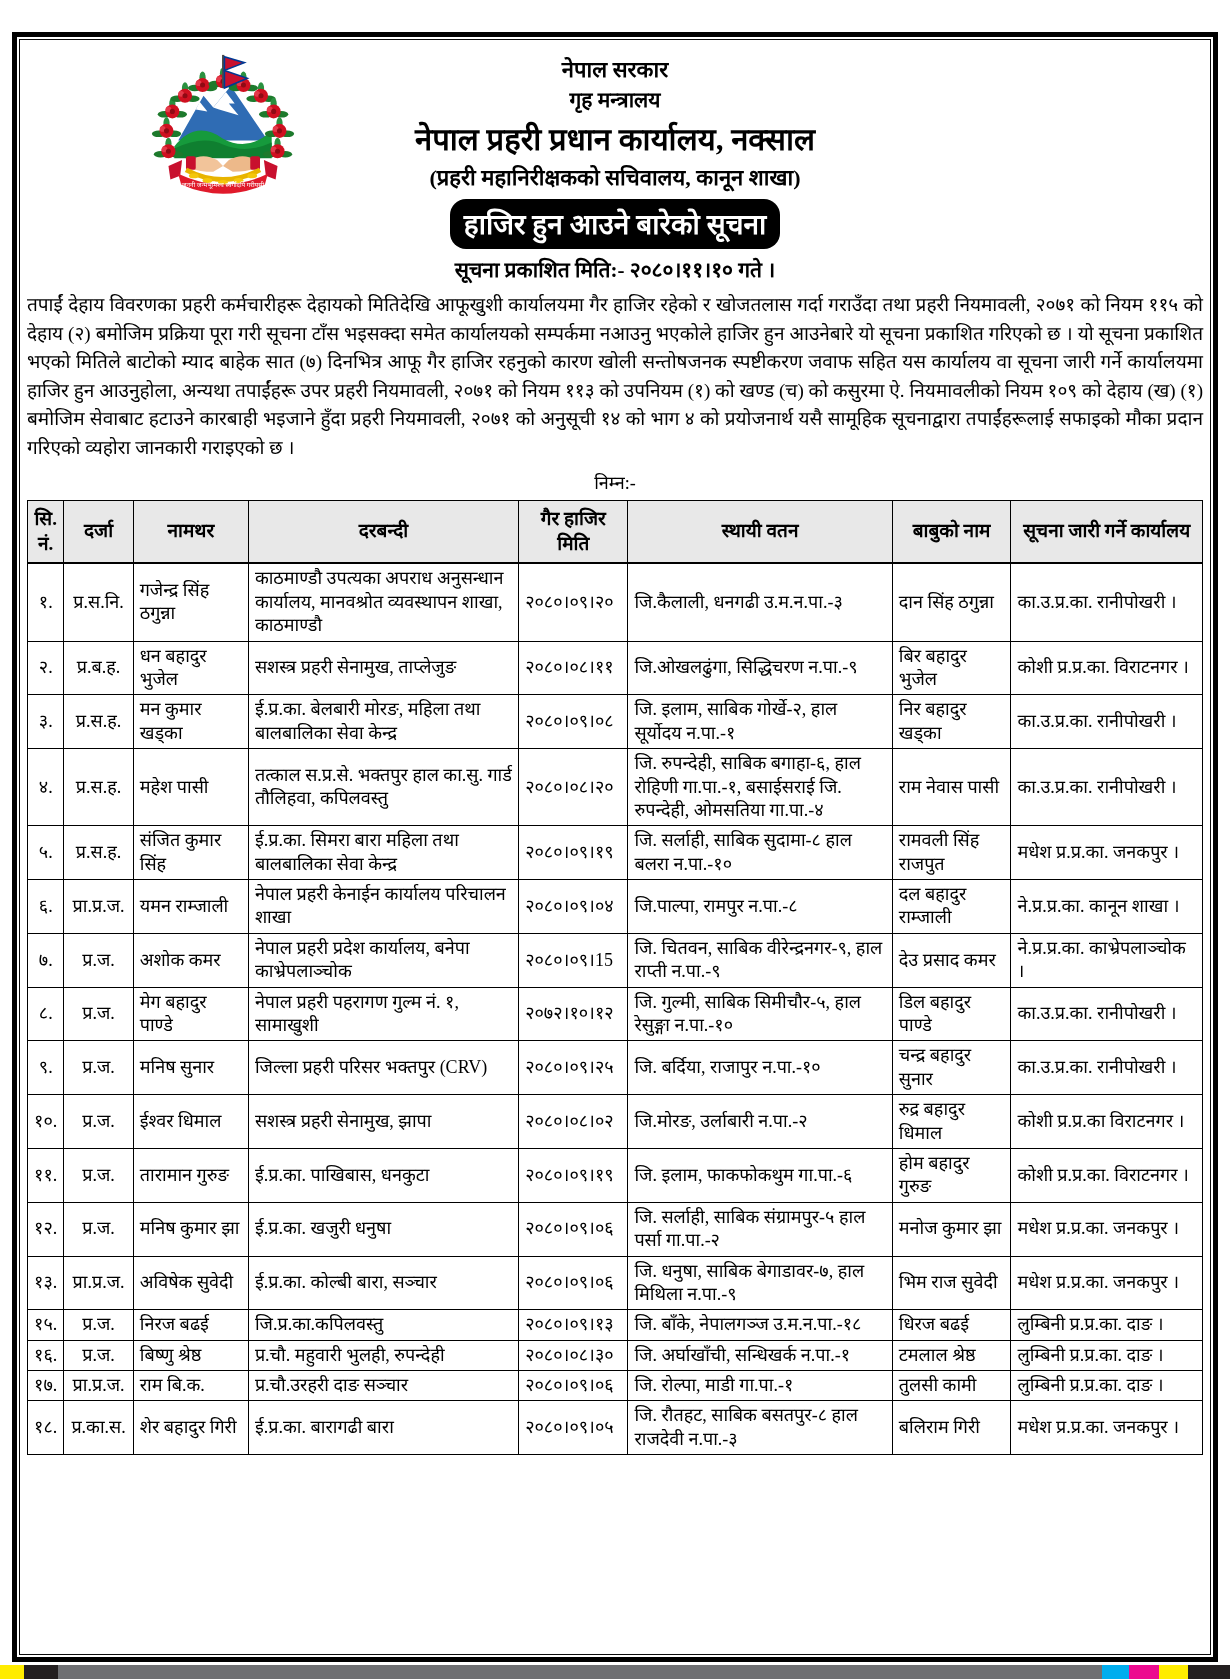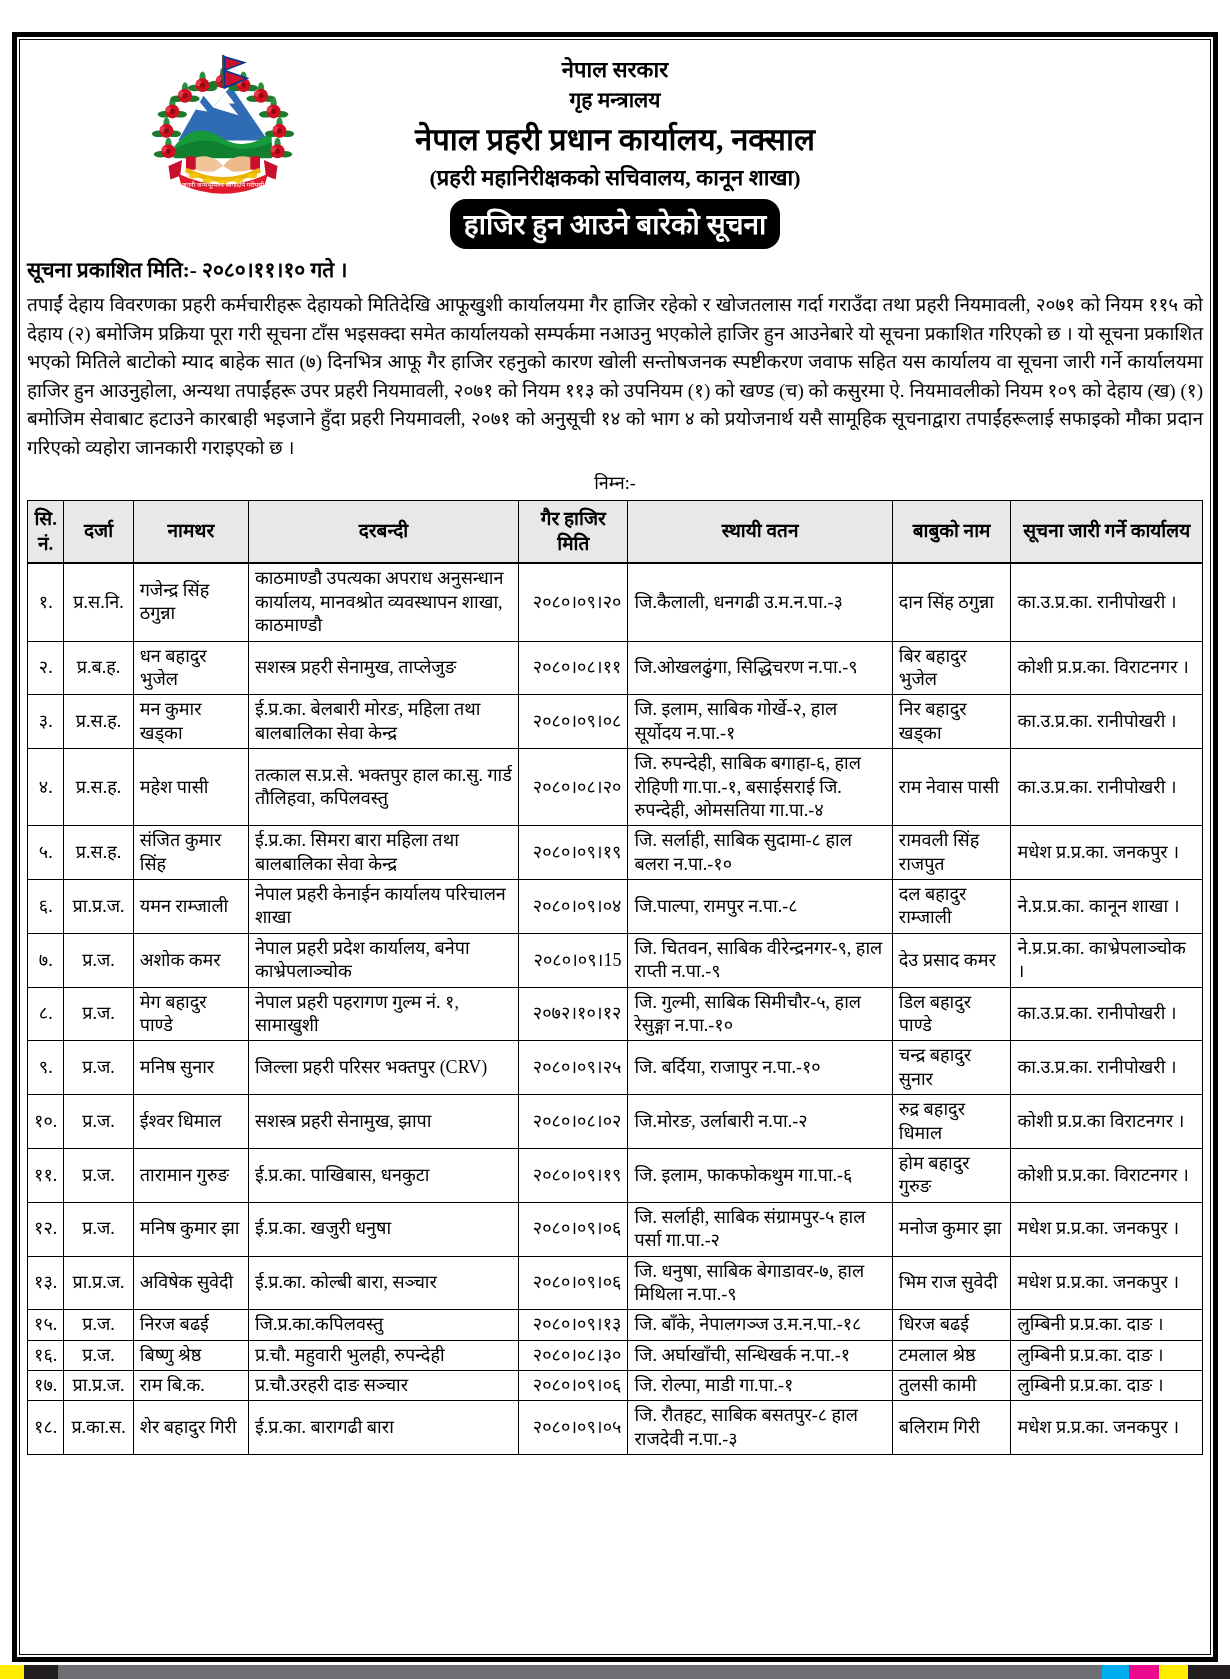--- a/index.html
+++ b/index.html
@@ -20,42 +20,42 @@
   .h-line1 { font-size:22px; font-weight:bold; margin-top:10px; }
   .h-line2 { font-size:21px; font-weight:bold; margin-top:2px; }
   .h-line3 { font-size:31px; font-weight:bold; margin-top:4px; }
   .h-line4 { font-size:22px; font-weight:bold; margin-top:2px; }
   .title-wrap { text-align:center; margin-top:8px; }
   .notice-title {
     display:inline-block; background:#000; color:#fff; font-size:28px; font-weight:bold;
     padding:5px 14px 7px 14px;
     border-radius:16px;
   }
-  .pub-date { text-align:left; font-size:21px; font-weight:bold; margin-top:6px; }
+  .pub-date { text-align:center; font-size:21px; font-weight:bold; margin-top:6px; }
 
   .para {
     font-size:19px; line-height:1.5; text-align:justify; margin:8px 0 0 0;
   }
   .nimna { text-align:center; font-size:18px; font-weight:normal; margin:8px 0 6px 0; }
 
   table.notice {
     width:100%; border-collapse:collapse; table-layout:fixed;
     font-size:18px; line-height:1.3;
   }
   table.notice th, table.notice td {
     border:1.5px solid #000; padding:3px 6px; vertical-align:middle;
     overflow-wrap:break-word;
   }
   table.notice th {
     background:#e8e8e8; font-weight:bold; font-size:19px; text-align:center;
     border-bottom:2.5px solid #000; padding:6px 4px;
   }
   td.c0 { text-align:center; }
   td.c1 { text-align:center; }
-  td.c4 { text-align:right; }
+  td.c4 { text-align:left; }
   col.c0 { width:3.1%; }  col.c1 { width:5.9%; }  col.c2 { width:9.8%; }
   col.c3 { width:23%; }   col.c4 { width:9.3%; }  col.c5 { width:22.5%; }
   col.c6 { width:10.1%; } col.c7 { width:16.3%; }
 
   .print-bar {
     position:absolute; left:0; bottom:0; height:14px; width:1230px;
     display:flex;
   }
   .print-bar > div { height:100%; }
 </style>

